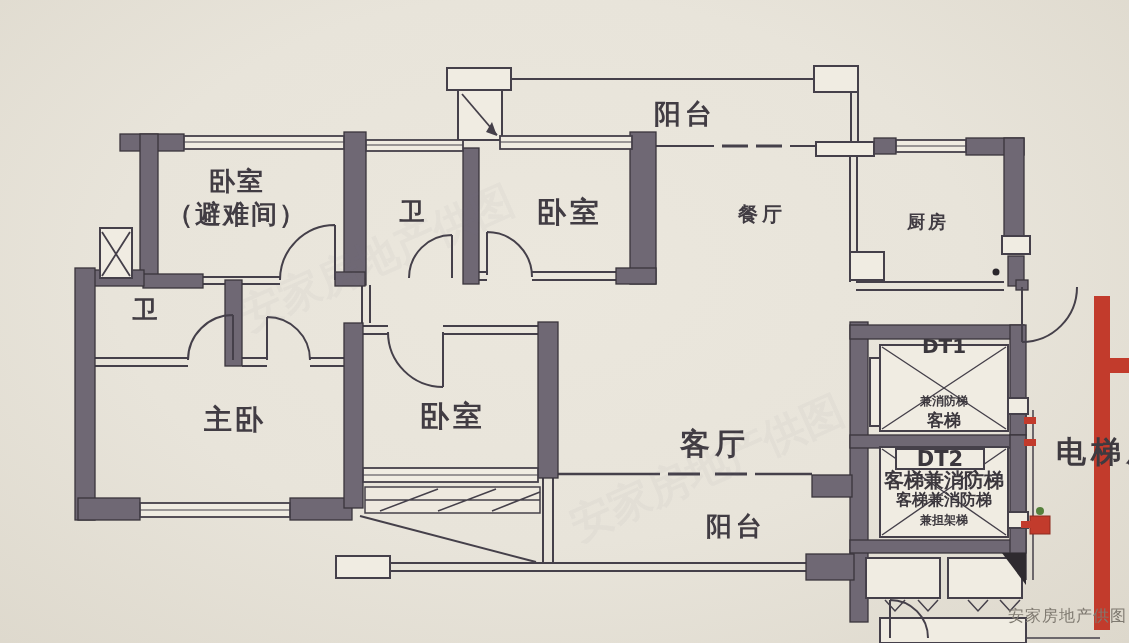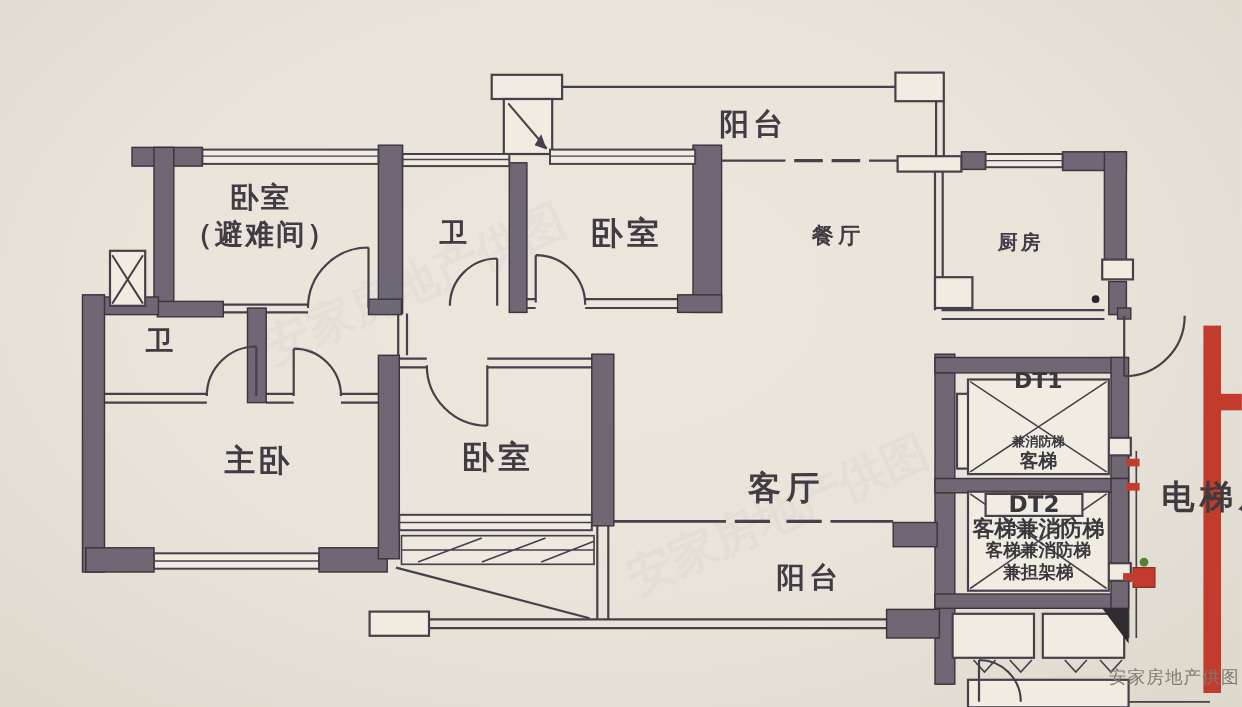--- a/index.html
+++ b/index.html
@@ -194,21 +194,21 @@
   <div class="lbl" style="left:453px;top:416px;font-size:29px;letter-spacing:4px;">卧室</div>
   <div class="lbl" style="left:715px;top:444px;font-size:30px;letter-spacing:5px;">客厅</div>
   <div class="lbl" style="left:736px;top:526px;font-size:26px;letter-spacing:4px;">阳台</div>
 
   <div class="elbl" style="left:944px;top:346px;font-size:20px;">DT1</div>
   <div class="elbl" style="left:944px;top:380px;font-size:17px;margin-top:40px;">客梯</div>
   <div class="elbl" style="left:944px;top:401px;font-size:12px;">兼消防梯</div>
   <div class="elbl" style="left:940px;top:459px;font-size:21px;">DT2</div>
   <div class="elbl" style="left:944px;top:480px;font-size:20px;">客梯兼消防梯</div>
   <div class="elbl" style="left:944px;top:500px;font-size:16px;">客梯兼消防梯</div>
-  <div class="elbl" style="left:944px;top:520px;font-size:16px;">兼担架梯</div>
+  <div class="elbl" style="left:944px;top:520px;font-size:12px;">兼担架梯</div>
 
   <div class="hall-label" style="left:1056px;top:432px;font-size:30px;">电梯厅</div>
 
   <div class="watermark" style="left:1008px;top:606px;font-size:16px;letter-spacing:1px;">安家房地产供图</div>
 
   <div class="ghostmark" style="left:230px;top:230px;font-size:42px;">安家房地产供图</div>
   <div class="ghostmark" style="left:560px;top:440px;font-size:42px;">安家房地产供图</div>
 
 </div>
 

